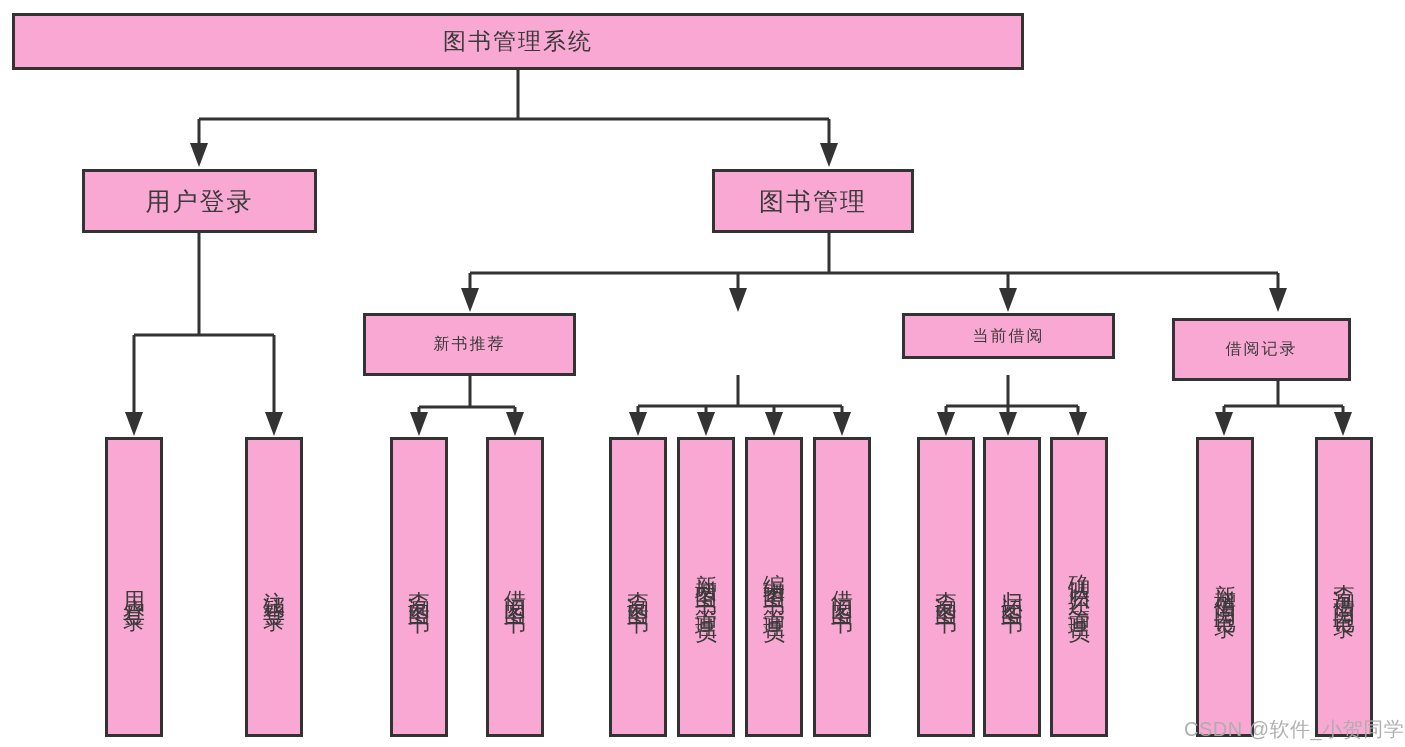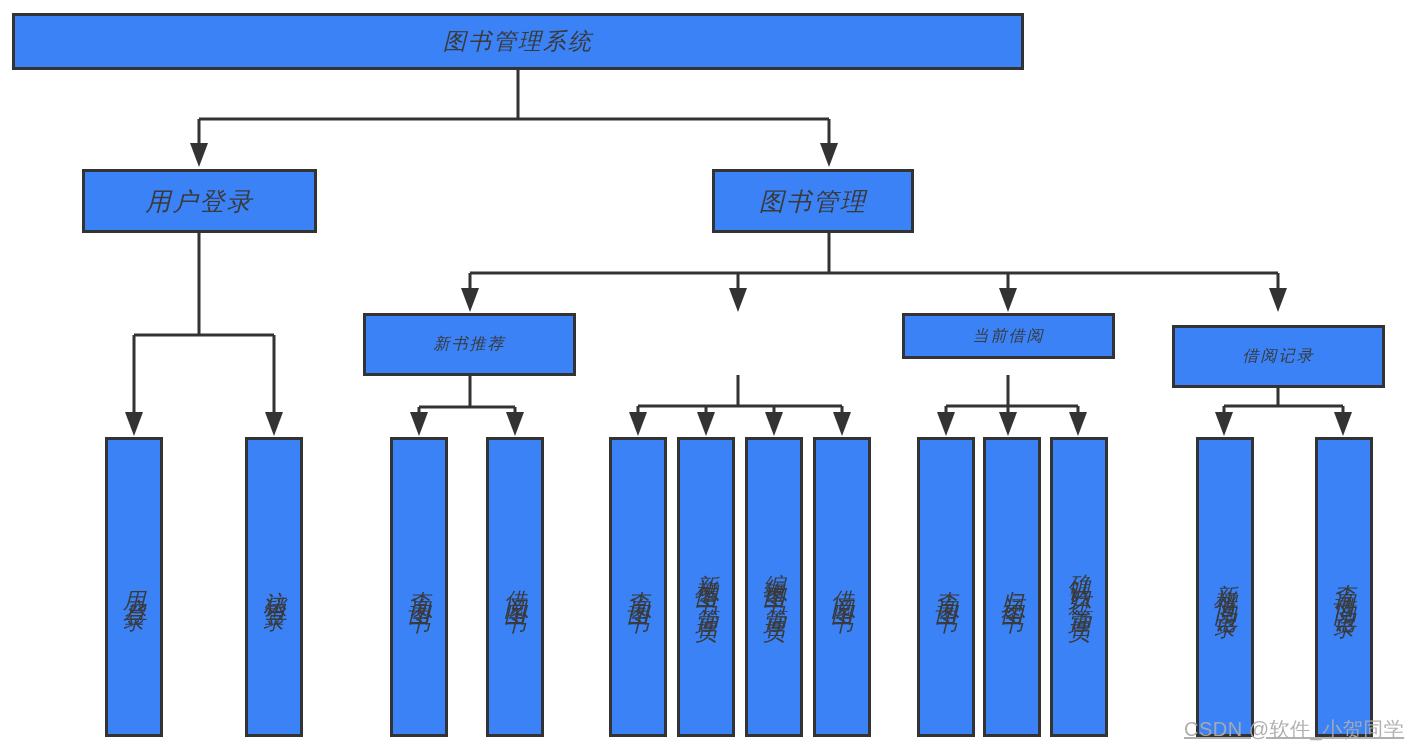--- a/index.html
+++ b/index.html
@@ -28,48 +28,46 @@
     fill: none;
   }
   .ah {
     fill: #333333;
     stroke: none;
   }
   .box {
     position: absolute;
     box-sizing: border-box;
     border: 3px solid #333333;
-    background: #3b82f6;
+    background: #f9a8d4;
     color: #3a3a3a;
     display: flex;
     align-items: center;
     justify-content: center;
     text-align: center;
     letter-spacing: 2px;
-    font-style: italic;
   }
   .root-box   { font-size: 23px; }
   .l2-box     { font-size: 25px; }
   .l3-box     { font-size: 16px; }
   .leaf-box {
     writing-mode: vertical-rl;
     text-orientation: mixed;
     font-size: 22px;
     letter-spacing: 7px;
     line-height: 1;
   }
   .watermark {
     position: absolute;
     left: 1184px;
     top: 716px;
     font-size: 20px;
     color: rgba(172, 172, 172, 0.95);
     letter-spacing: 0.5px;
     white-space: nowrap;
-    text-decoration: underline;
   }
 </style>
 </head>
 <body>
 
 <div id="canvas">
 
   <svg id="connectors" viewBox="0 0 1405 747" xmlns="http://www.w3.org/2000/svg">
 
     <g>
@@ -120,21 +118,21 @@
     </g>
   </svg>
 
   <div class="box root-box" style="left:12px; top:13px; width:1012px; height:57px;">图书管理系统</div>
 
   <div class="box l2-box" style="left:82px; top:169px; width:235px; height:64px;">用户登录</div>
   <div class="box l2-box" style="left:712px; top:169px; width:202px; height:64px;">图书管理</div>
 
   <div class="box l3-box" style="left:363px; top:313px; width:213px; height:63px;">新书推荐</div>
   <div class="box l3-box" style="left:902px; top:313px; width:213px; height:46px;">当前借阅</div>
-  <div class="box l3-box" style="left:1172px; top:325px; width:213px; height:63px;">借阅记录</div>
+  <div class="box l3-box" style="left:1172px; top:318px; width:179px; height:63px;">借阅记录</div>
 
   <div class="box leaf-box" style="left:105px; top:437px; width:58px; height:300px;">用户登录</div>
   <div class="box leaf-box" style="left:245px; top:437px; width:58px; height:300px;">注销登录</div>
 
   <div class="box leaf-box" style="left:390px; top:437px; width:58px; height:300px;">查询图书</div>
   <div class="box leaf-box" style="left:486px; top:437px; width:58px; height:300px;">借阅图书</div>
 
   <div class="box leaf-box" style="left:609px; top:437px; width:58px; height:300px;">查询图书</div>
   <div class="box leaf-box" style="left:677px; top:437px; width:58px; height:300px;">新增图书（管理员）</div>
   <div class="box leaf-box" style="left:745px; top:437px; width:58px; height:300px;">编辑图书（管理员）</div>

